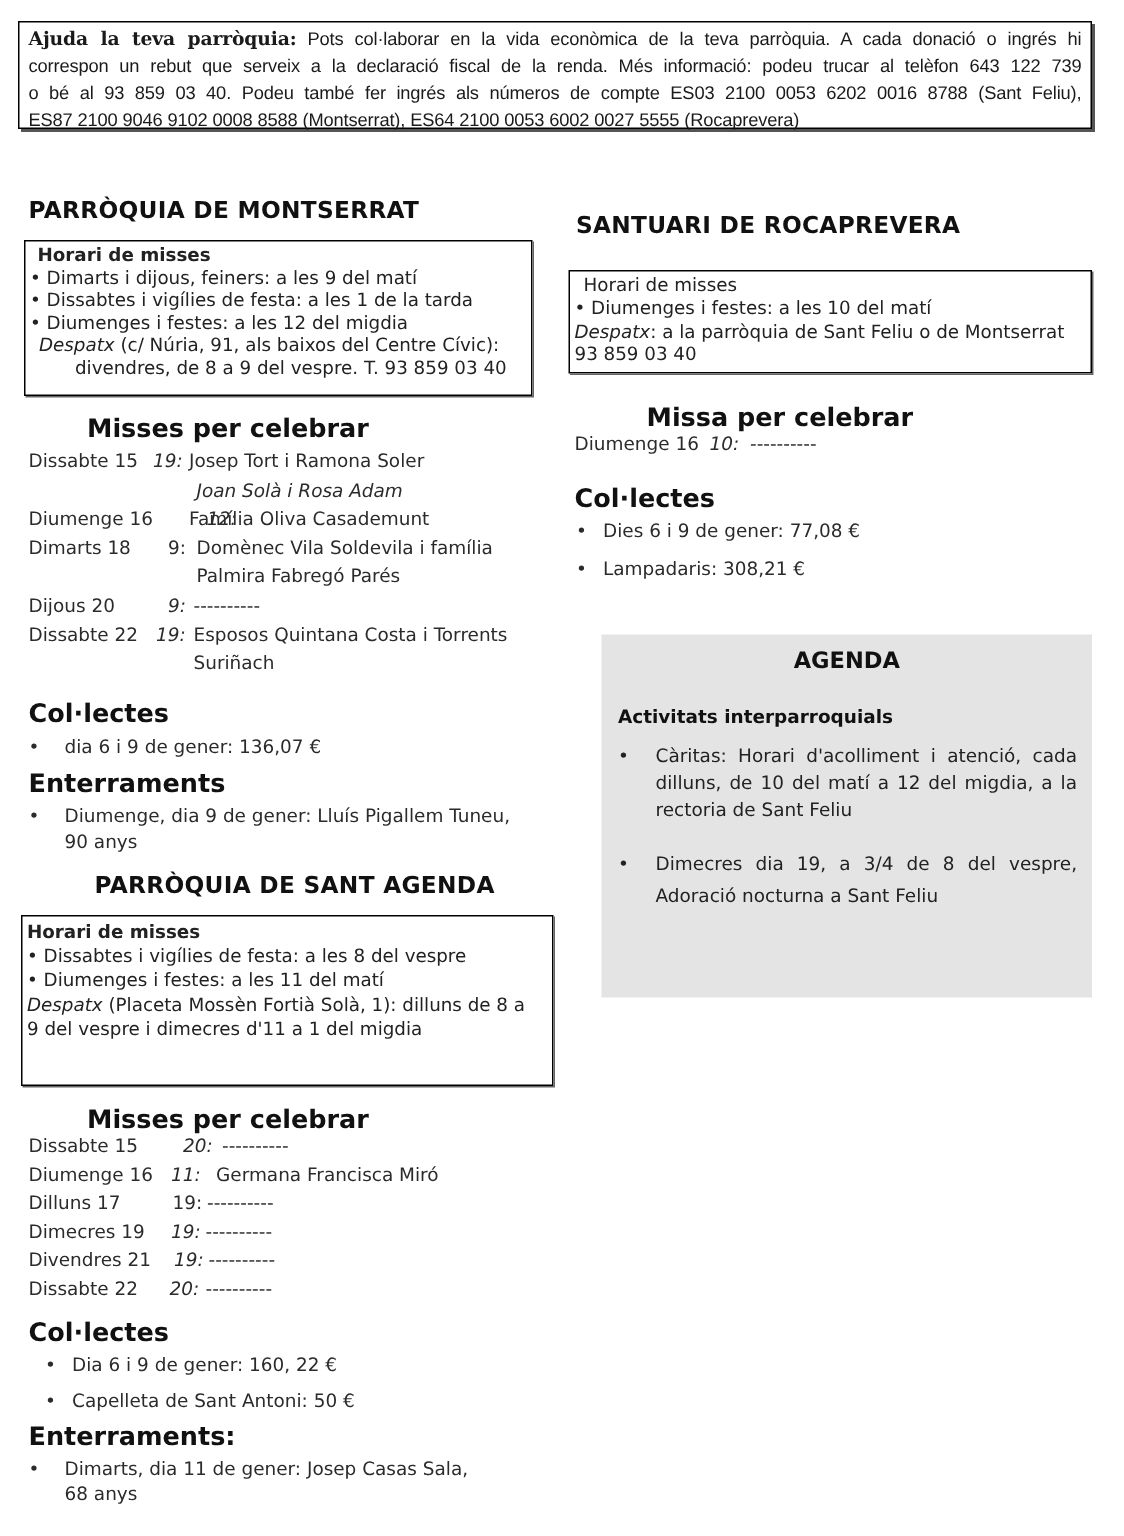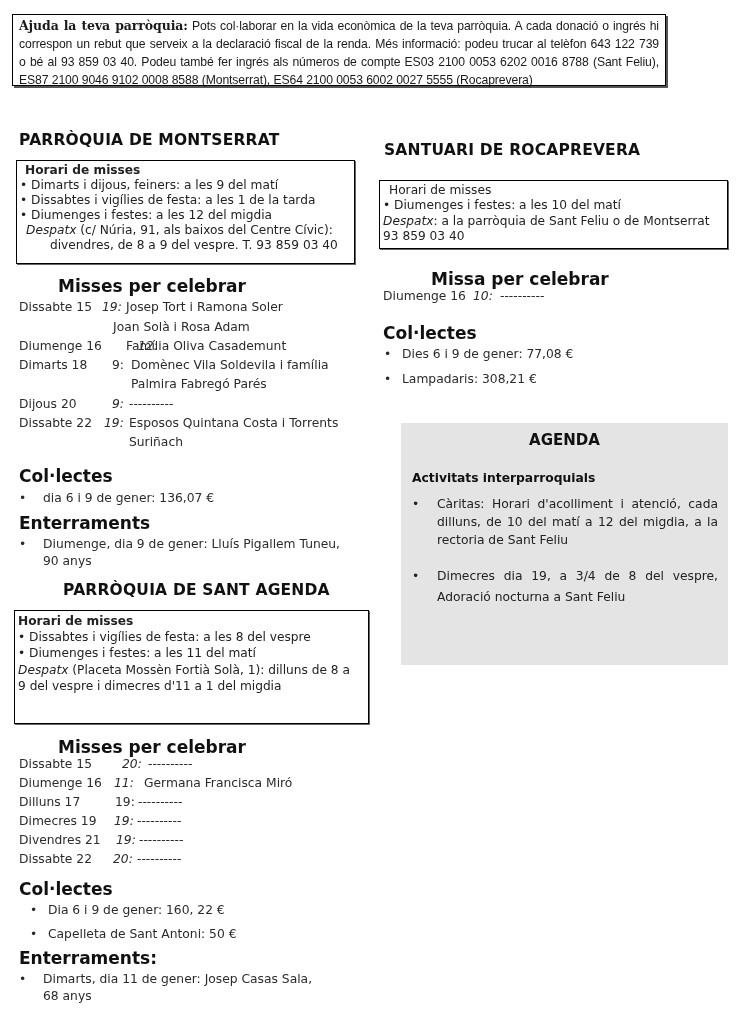--- a/index.html
+++ b/index.html
@@ -6,21 +6,21 @@
   body {
     width: 749px; height: 1024px; position: relative; overflow: hidden;
     font-family: "DejaVu Sans", sans-serif; color: #111;
   }
   .abs { position: absolute; }
   b, .b { font-weight: normal; }
   i, .i { font-style: italic; }
 
   
   #banner {
-    left: 12px; top: 14px; width: 654px; height: 72px;
+    left: 12px; top: 14px; width: 716px; height: 72px;
     border: 1.5px solid #000; box-shadow: 2px 2px 0 #555;
     font-family: "Liberation Sans", sans-serif; font-size: 12.2px;
     line-height: 18px; padding: 2px 6px 0 6px; box-sizing: border-box;
     text-align: justify; color: #1a1a1a; letter-spacing: -0.1px;
   }
   #banner .lead { font-family: "DejaVu Serif", serif; font-weight: bold; font-size: 12.5px; }
   #banner .line { display: block; white-space: nowrap; text-align-last: justify; }
   #banner .line.last { text-align-last: left; }
 
   .sec-title { font-family: "DejaVu Sans", sans-serif; font-weight: bold; font-size: 15.5px; letter-spacing: 0.2px; color: #111; }
@@ -68,21 +68,21 @@
   <div style="padding-left:6px;"><b class="i">Despatx</b><span> (c/ Núria, 91, als baixos del Centre Cívic):</span></div>
   <div style="padding-left:30px;">divendres, de 8 a 9 del vespre. T. 93 859 03 40</div>
 </div>
 
 <div class="abs small-hd" style="left:58px; top:276px;">Misses per celebrar</div>
 
 <div class="row" style="left:19px; top:300px; width:340px; height:40px;">
   <span class="day">Dissabte 15</span>
   <span class="hr i" style="left:83px;">19:</span>
   <span class="nm" style="left:107px;">Josep Tort i Ramona Soler</span>
-  <span class="nm" style="left:94px; top:20px;">Joan Solà i Rosa Adam</span>
+  <span class="nm" style="left:112px; top:20px;font-style:italic;">Joan Solà i Rosa Adam</span>
 </div>
 <div class="row" style="left:19px; top:339px; width:340px; height:20px;">
   <span class="day">Diumenge 16</span>
   <span class="hr i" style="left:83px;margin-left:36px;">12:</span>
   <span class="nm" style="left:107px;">Família Oliva Casademunt</span>
 </div>
 <div class="row" style="left:19px; top:358px; width:340px; height:40px;">
   <span class="day">Dimarts 18</span>
   <span class="hr" style="left:93px;">9:</span>
   <span class="nm" style="left:112px;">Domènec Vila Soldevila i família</span>

